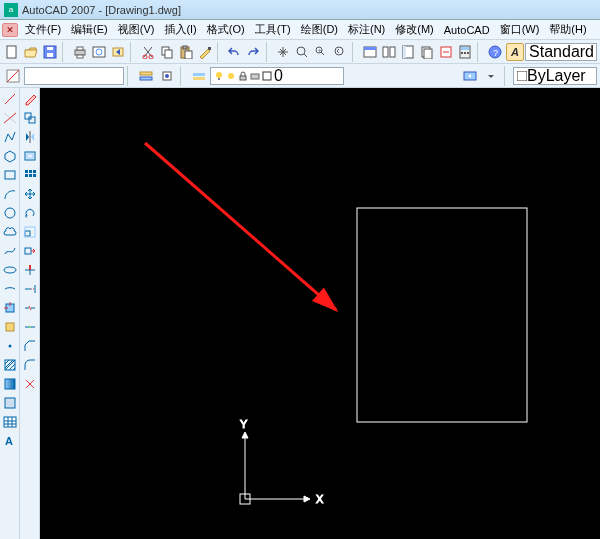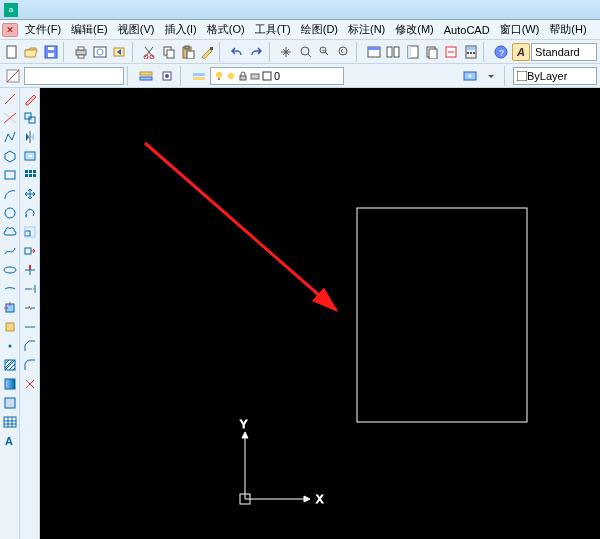--- a/index.html
+++ b/index.html
@@ -8,38 +8,39 @@
   .titlebar { height: 20px; background: linear-gradient(#cfe7fb,#bcdcf4); display: flex; align-items: center; padding: 0 4px; color: #333; border-bottom: 1px solid #8aa; }
   .titlebar .appicon { width: 14px; height: 14px; background: #0a8; margin-right: 4px; display: inline-flex; align-items: center; justify-content: center; color: #fff; font-size: 8px; }
   
   .menubar { height: 20px; background: #eef6fd; display: flex; align-items: center; padding: 0 2px; border-bottom: 1px solid #cbd7e0; }
   .menubar .menuitem { padding: 2px 5px; cursor: default; }
   .menubar .doc-close { width: 16px; height: 14px; display:inline-flex;align-items:center;justify-content:center;background:#f2b5b5;border:1px solid #d88;border-radius:2px;font-size:9px;color:#800;margin-right:2px;}
   
   .toolbar { height: 24px; background: #eaf2fa; display: flex; align-items: center; padding: 0 3px; border-bottom: 1px solid #c9d6e1; gap: 1px; }
   .tbtn { width: 20px; height: 20px; display: inline-flex; align-items: center; justify-content: center; border: 1px solid transparent; border-radius: 2px; }
   .sep { width: 6px; height: 20px; border-left: 1px solid #bcc; margin: 0 2px; }
-  .select-box { height: 18px; border: 1px solid #9ab; background: #fff; font-size: 11px; padding: 0 3px; display: inline-flex; align-items: center; }
+  .select-box { height: 18px; border: 1px solid #9ab; background: #fff; font-size: 16px; padding: 0 3px; display: inline-flex; align-items: center; }
   
   .mainrow { display: flex; height: 453px; }
   .vtoolbar { width: 20px; background: #eaf2fa; display: flex; flex-direction: column; align-items: center; padding-top: 2px; gap: 1px; border-right: 1px solid #c9d6e1; }
   .vbtn { width: 18px; height: 18px; display: inline-flex; align-items: center; justify-content: center; border: 1px solid transparent; border-radius: 2px; }
   
   .canvas-wrap { flex: 1; position: relative; background: #000; }
   .canvas-wrap svg { position:absolute; top:0; left:0; }
   
   .bylayer-field { width: 84px; }
   .std-field { width: 72px; }
   .aa-badge { width:20px;height:18px;background:#ffe8b3;border:1px solid #c9a54a;display:inline-flex;align-items:center;justify-content:center;font-style:italic;font-weight:bold;color:#333;font-size:11px;border-radius:2px;}
 </style>
 </head>
 <body>
 
 <div class="titlebar">
   <span class="appicon">a</span>
+  <span>AutoCAD 2007 - [Drawing1.dwg]</span>
 </div>
 
 <div class="menubar">
   <span class="doc-close">✕</span>
   <span class="menuitem">文件(F)</span>
   <span class="menuitem">编辑(E)</span>
   <span class="menuitem">视图(V)</span>
   <span class="menuitem">插入(I)</span>
   <span class="menuitem">格式(O)</span>
   <span class="menuitem">工具(T)</span>

